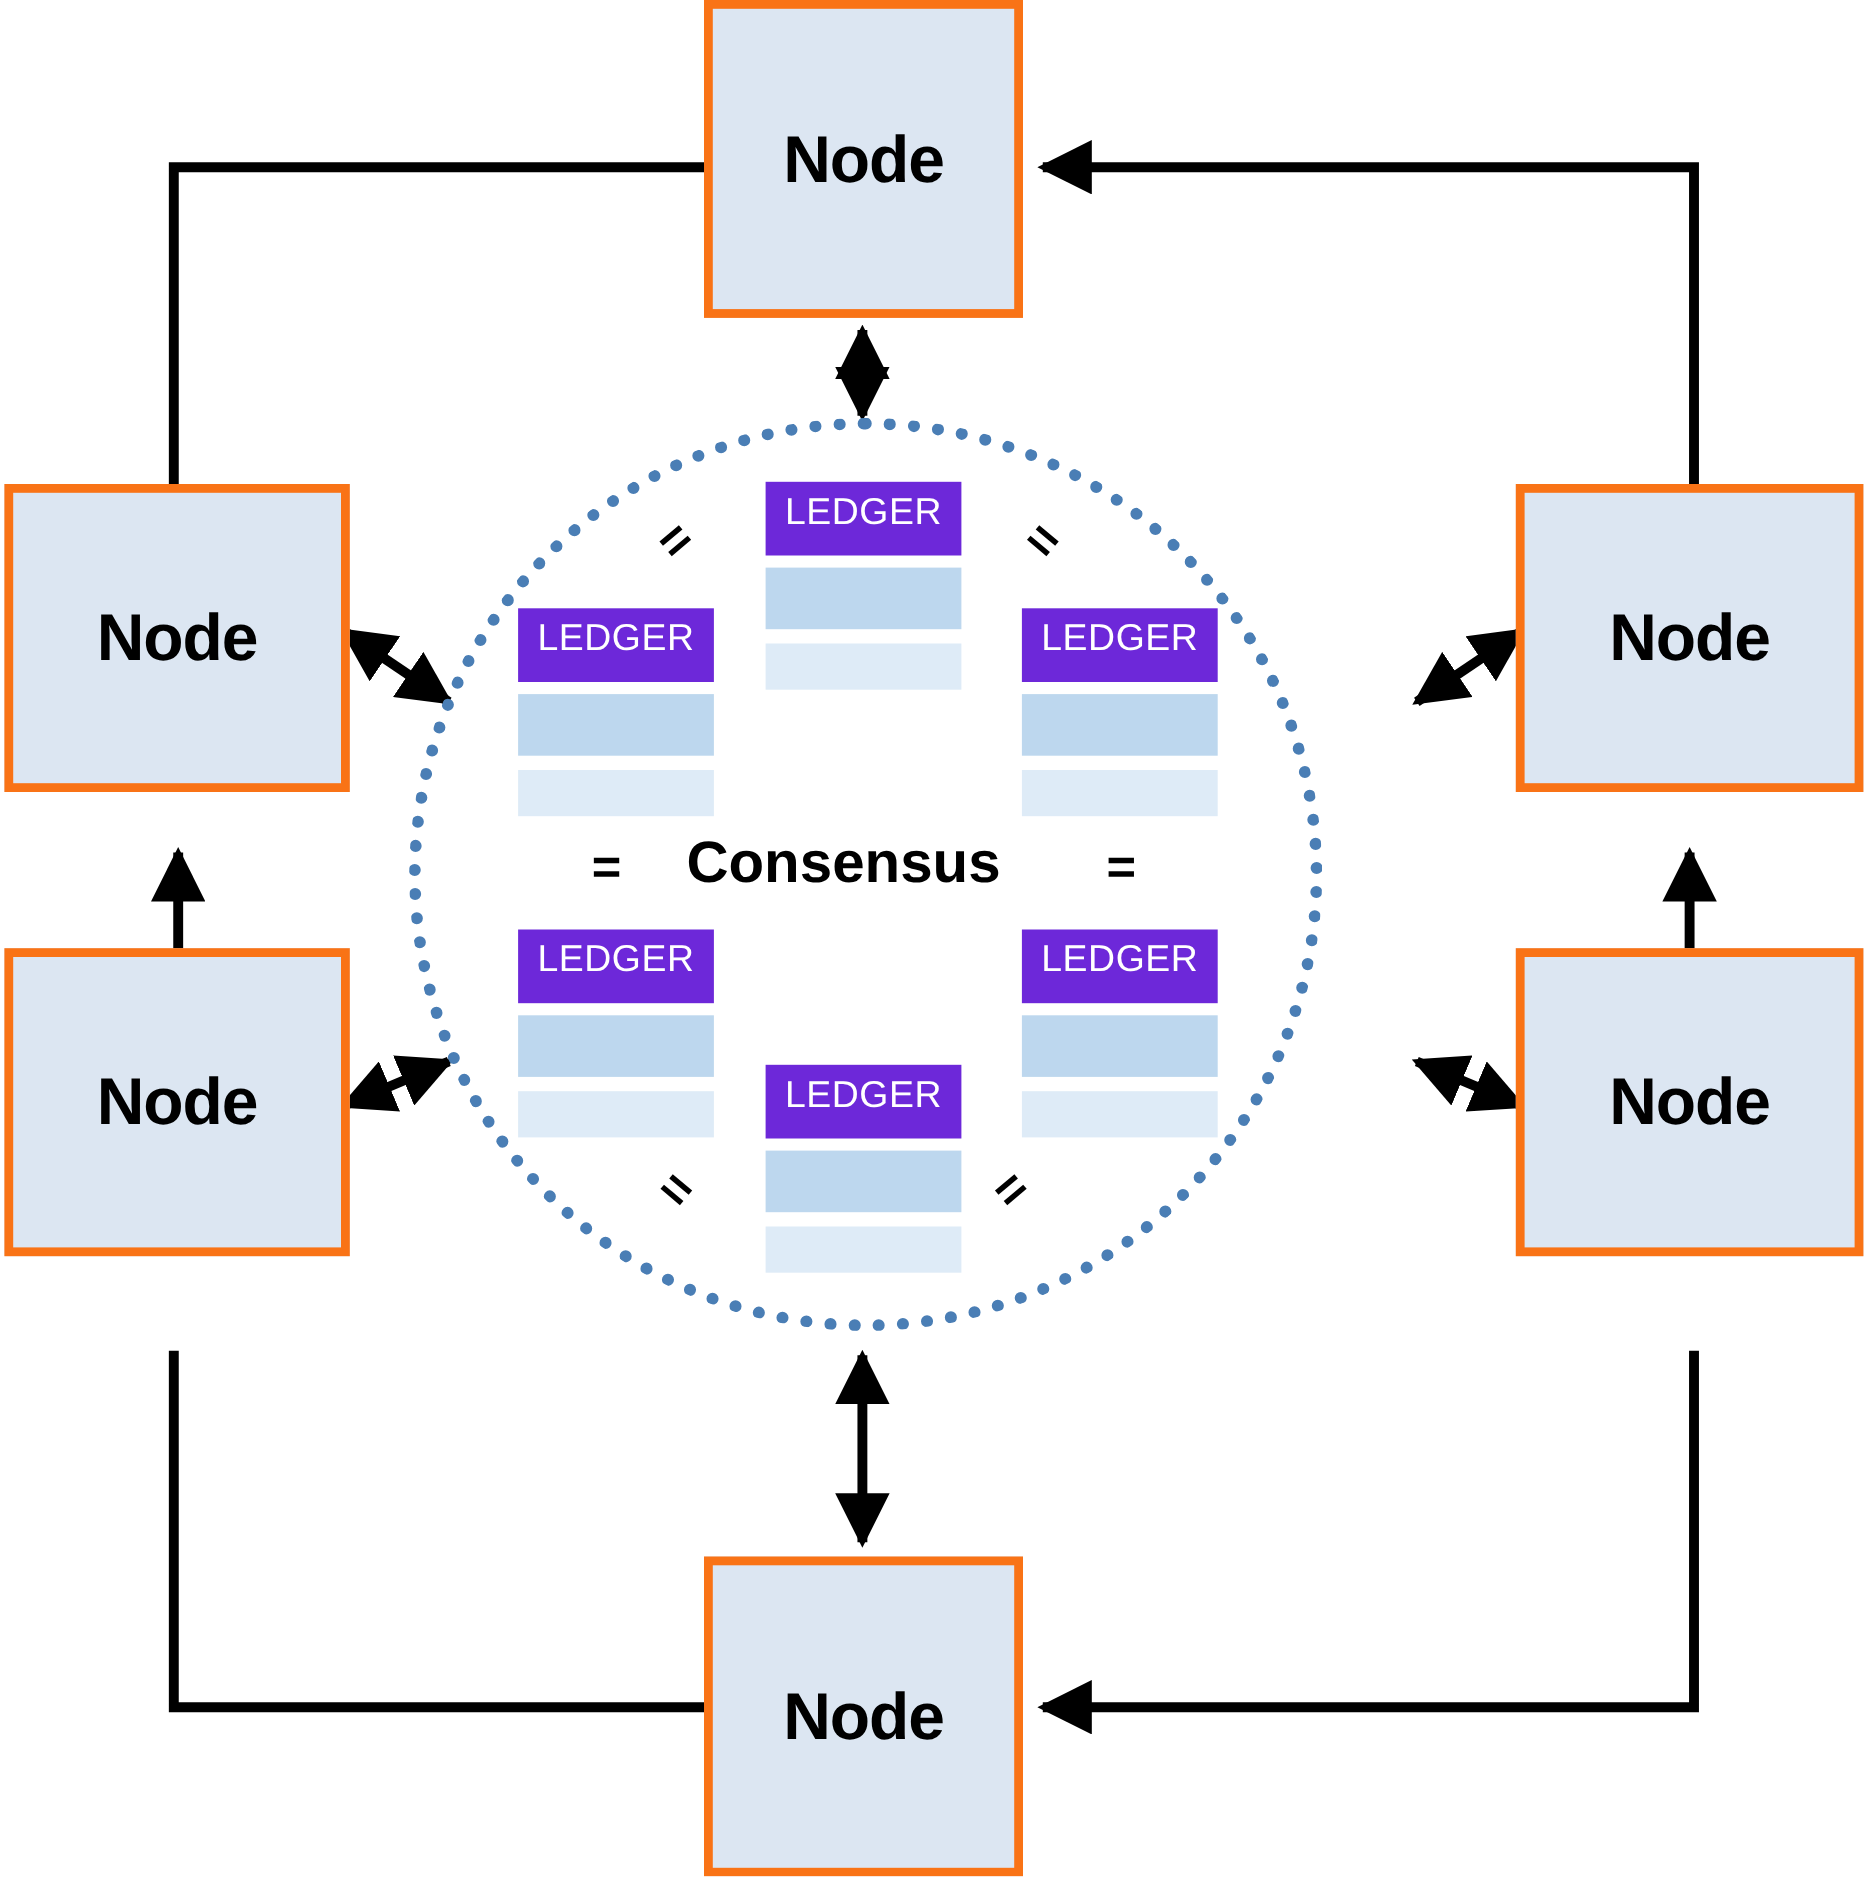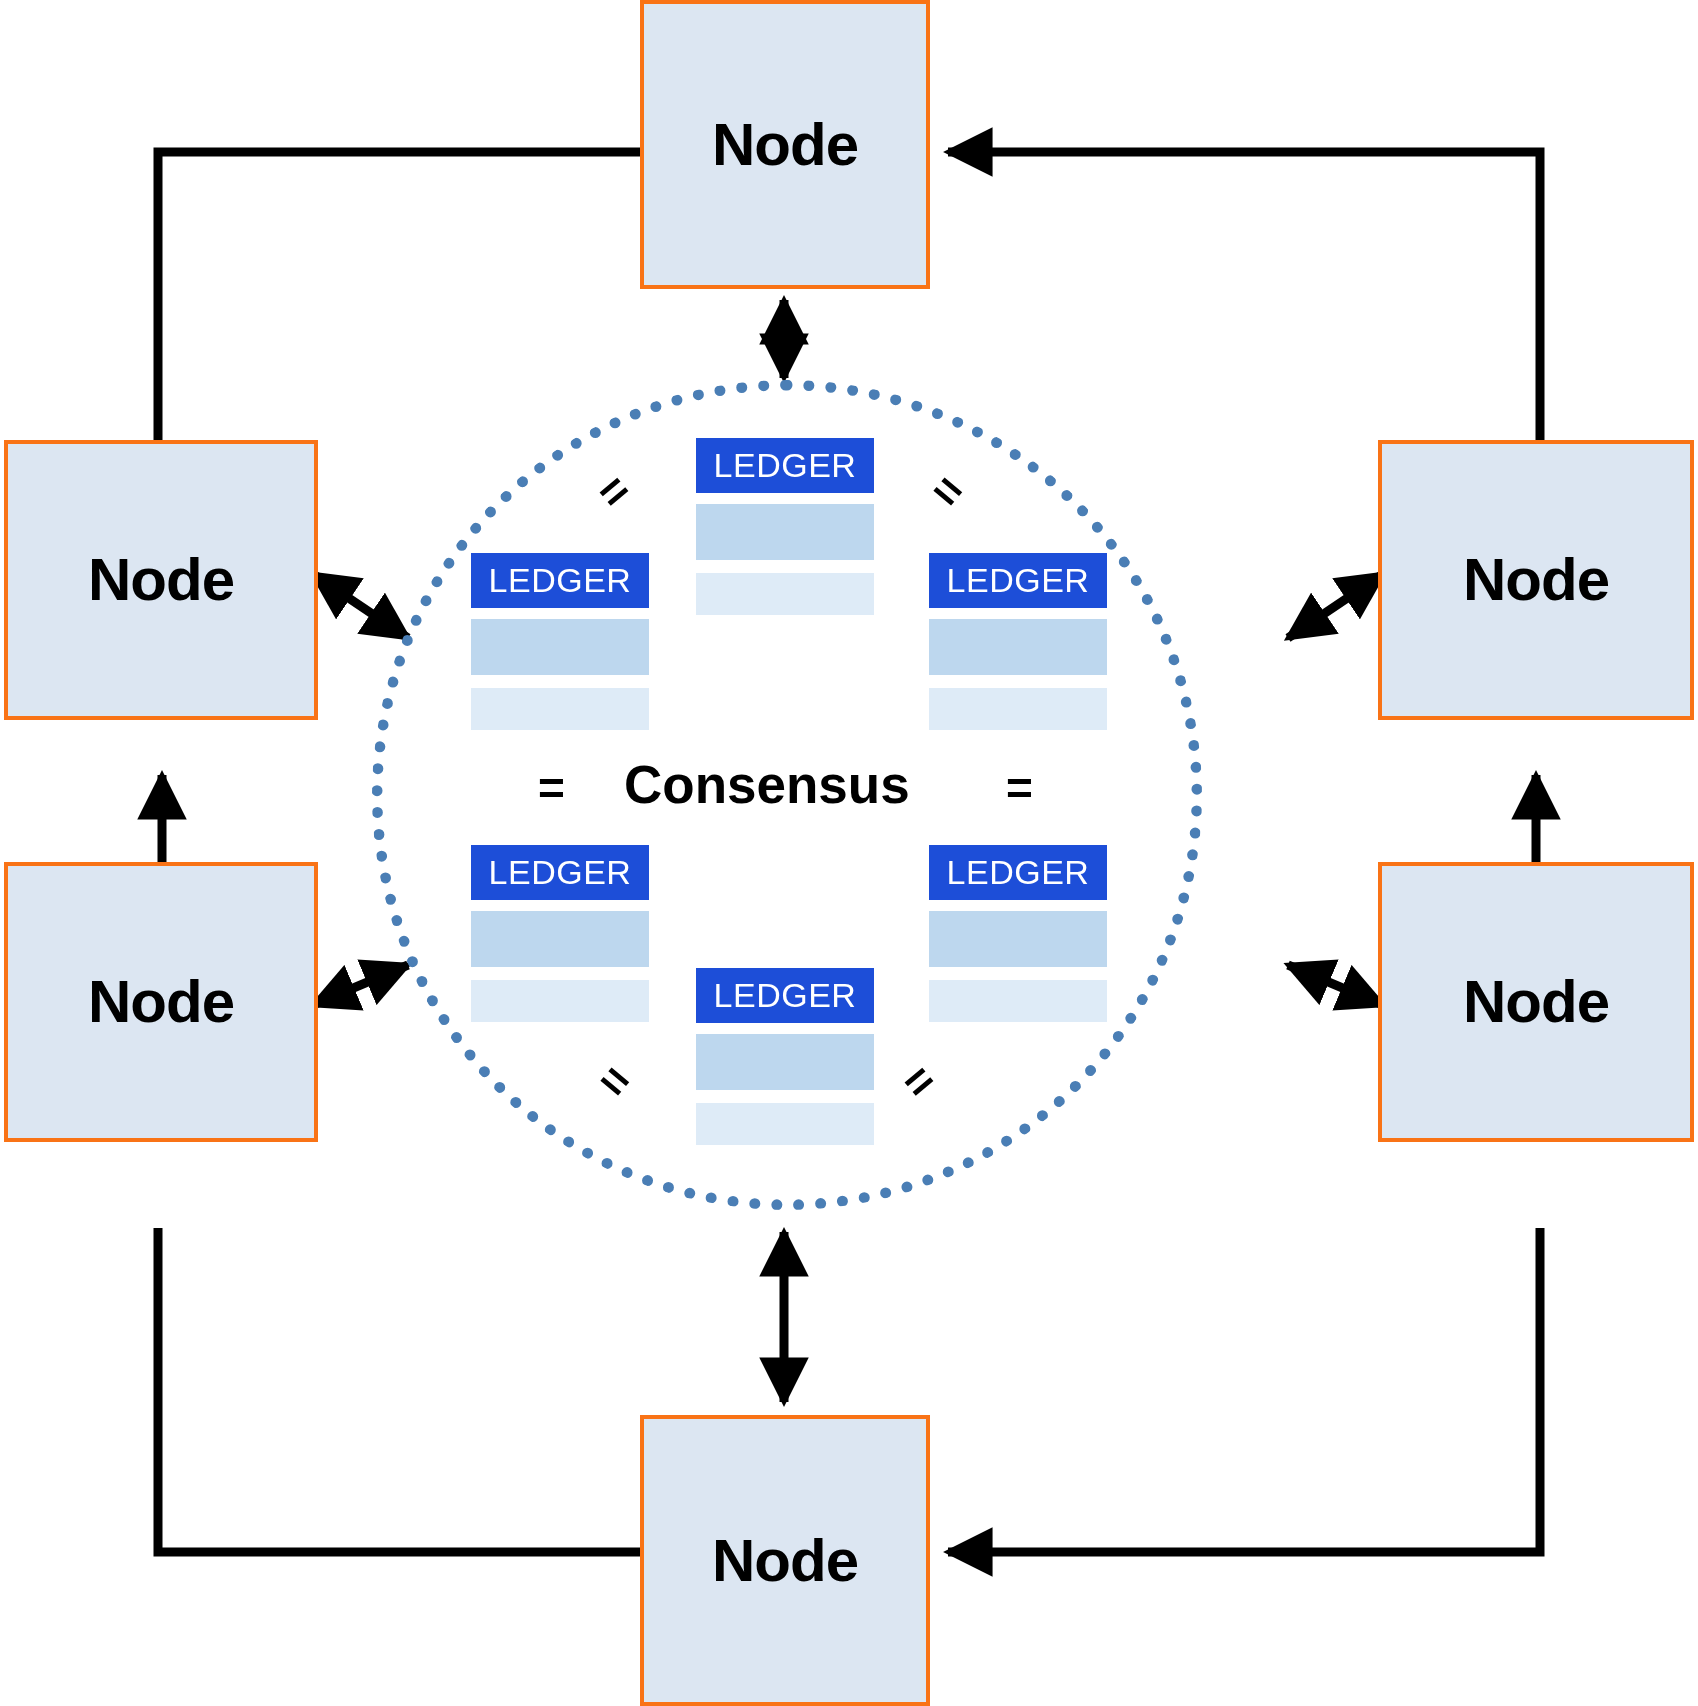--- a/index.html
+++ b/index.html
@@ -15,21 +15,21 @@
     width: 1698px;
     height: 1706px;
     background: #ffffff;
     overflow: hidden;
   }
   
   .node {
     position: absolute;
     box-sizing: border-box;
     background: #DCE6F2;
-    border: 4px solid #f97316;
+    border: 8px solid #f97316;
     display: flex;
     align-items: center;
     justify-content: center;
   }
   .node-label {
     font-family: "Liberation Sans", sans-serif;
     font-weight: bold;
     font-size: 60px;
     color: #000000;
     letter-spacing: -1px;
@@ -42,22 +42,22 @@
     border: 11px dotted #4A7EB5;
     border-radius: 50%;
   }
   
   .ledger {
     position: absolute;
     width: 178px;
   }
   .ledger-head {
     box-sizing: border-box;
-    height: 55px;
-    background: #1d4ed8;
+    height: 67px;
+    background: #6d28d9;
     color: #ffffff;
     font-family: "Liberation Sans", sans-serif;
     font-size: 34px;
     line-height: 55px;
     text-align: center;
     letter-spacing: 0.5px;
   }
   .ledger-row1 {
     height: 56px;
     background: #BDD7EE;

